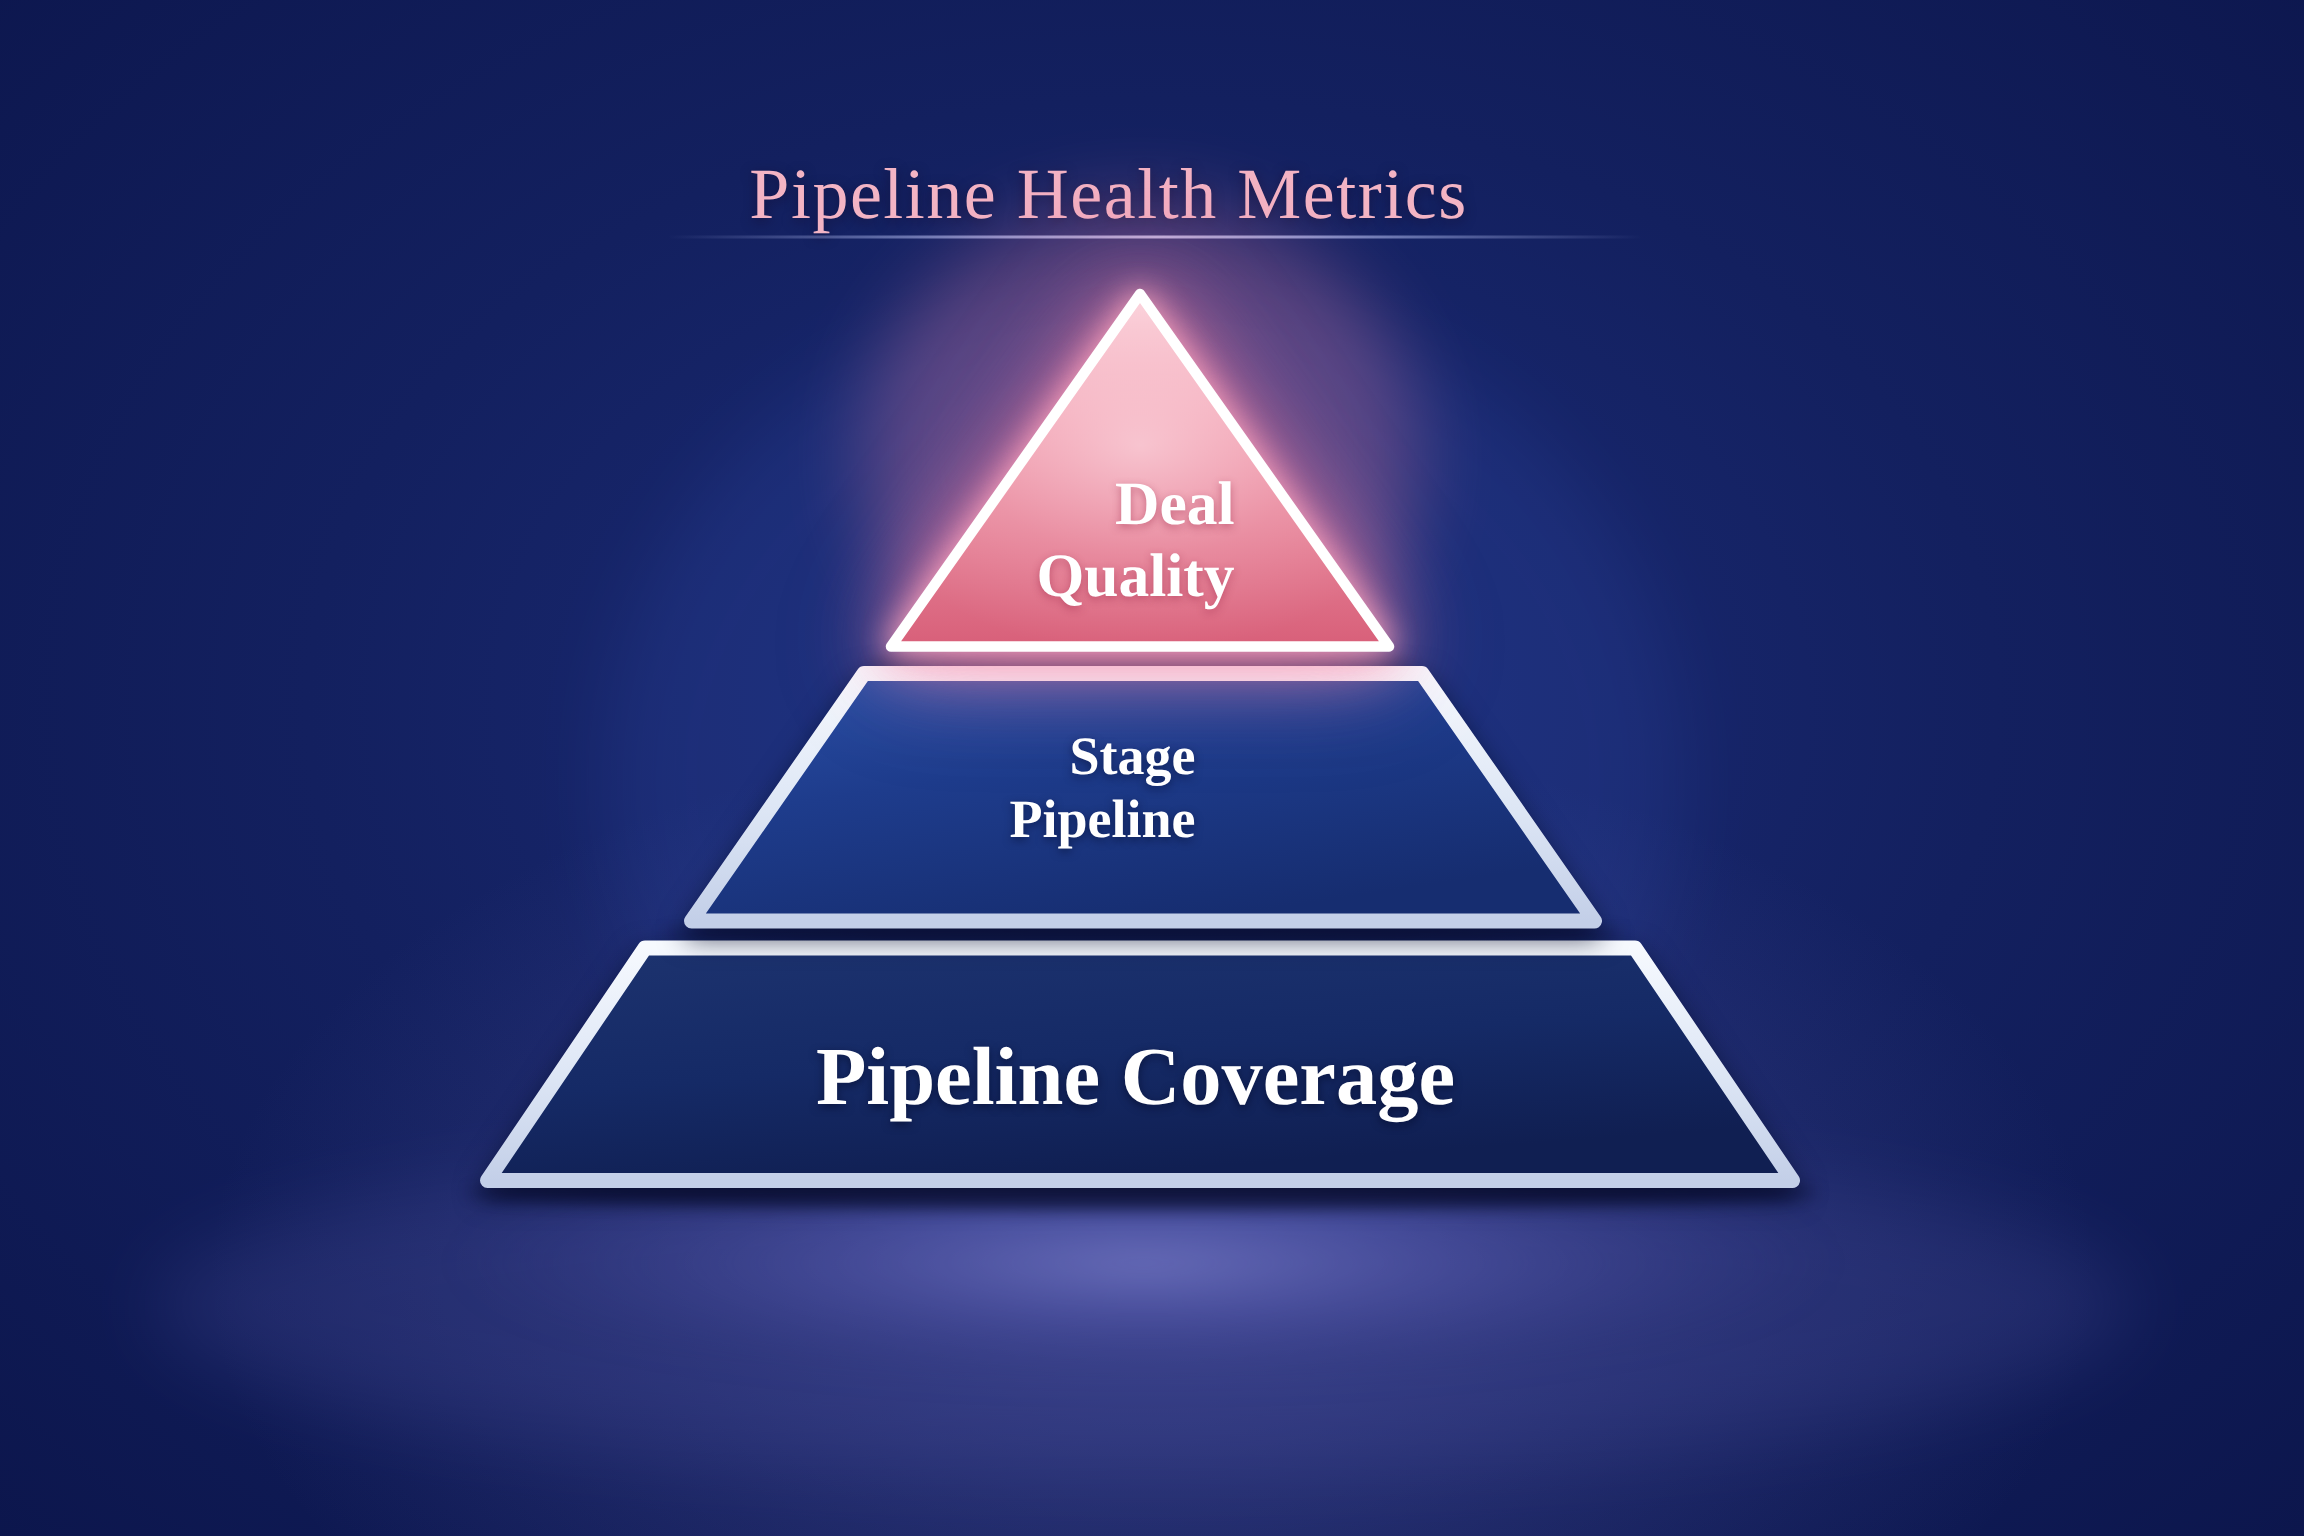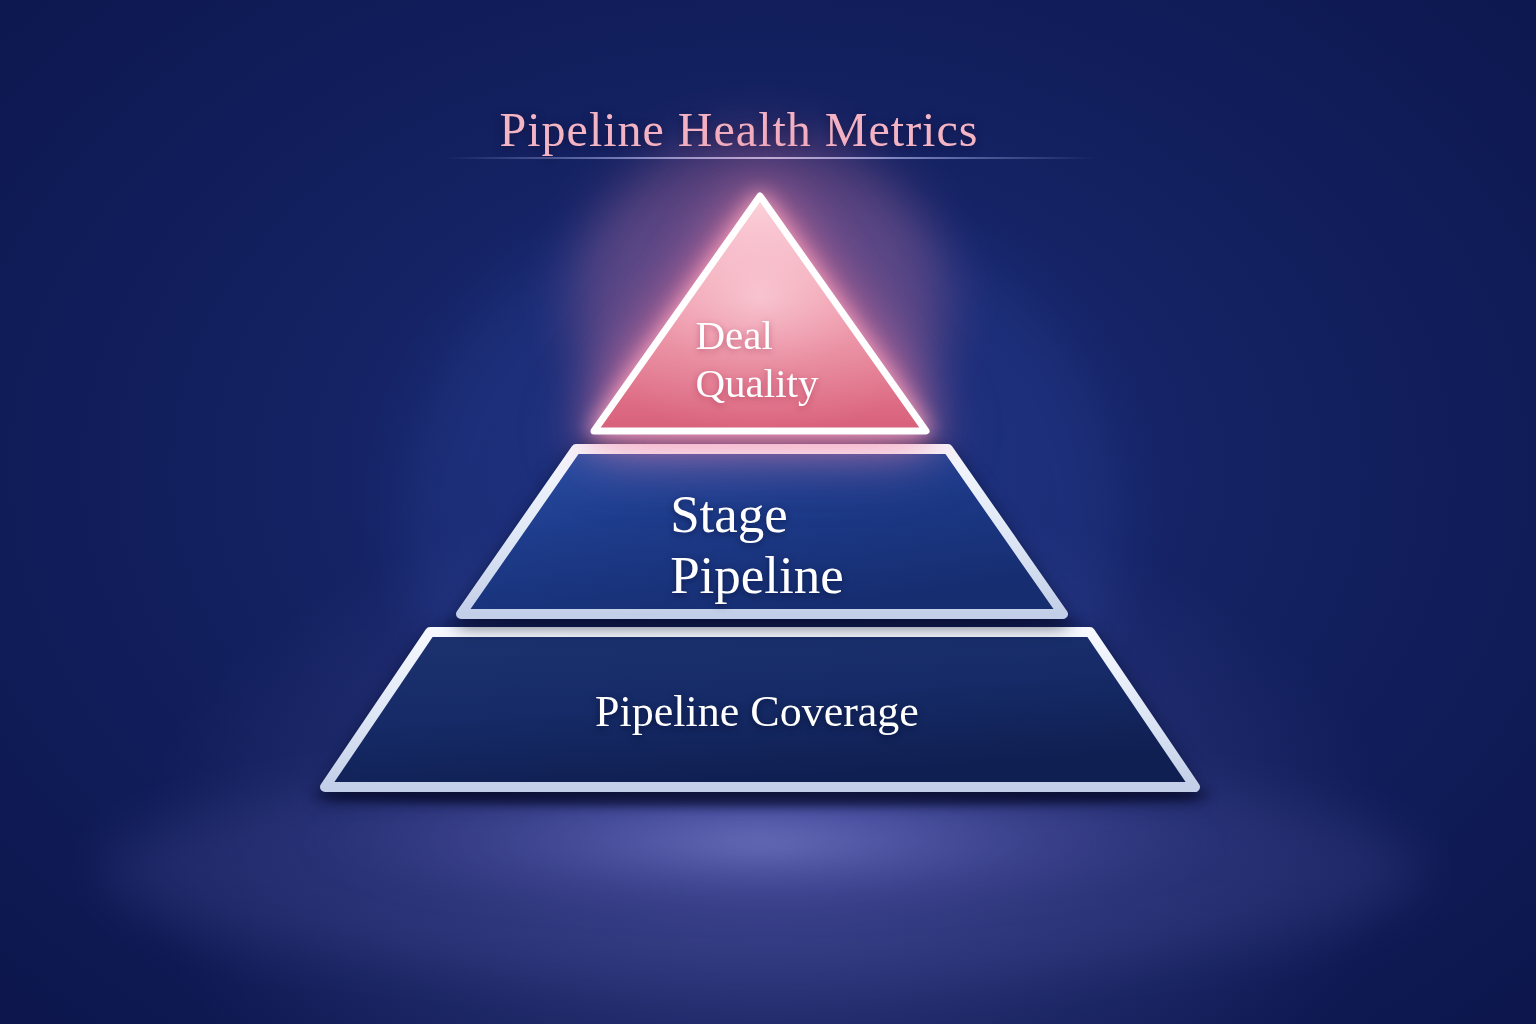--- a/index.html
+++ b/index.html
@@ -58,39 +58,39 @@
     filter: drop-shadow(0 7px 9px rgba(2, 6, 32, 0.65));
   }
   .soft-blur-lg { filter: blur(26px); }
   .soft-blur-md { filter: blur(12px); }
   .soft-blur-sm { filter: blur(5px); }
 
   
   .tier-label {
     position: absolute;
     transform: translateX(-50%);
-    text-align: left;
+    text-align: right;
     color: #ffffff;
-    font-weight: 400;
+    font-weight: 700;
     line-height: 1.16;
     white-space: nowrap;
   }
   .label-deal {
     left: 757px; top: 312px;
     font-size: 41px;
     text-shadow: 0 2px 6px rgba(150, 30, 65, 0.45);
   }
   .label-stage {
-    left: 757px; top: 484px;
-    font-size: 53px;
+    left: 735px; top: 484px;
+    font-size: 36px;
     text-shadow: 0 2px 6px rgba(4, 10, 40, 0.5);
   }
   .label-coverage {
     left: 757px; top: 686px;
-    font-size: 44px;
+    font-size: 55px;
     text-shadow: 0 2px 6px rgba(3, 8, 35, 0.55);
   }
 </style>
 </head>
 <body>
 
 <div class="stage">
 
   <h1 class="title">Pipeline Health Metrics</h1>
   <div class="title-rule"></div>

